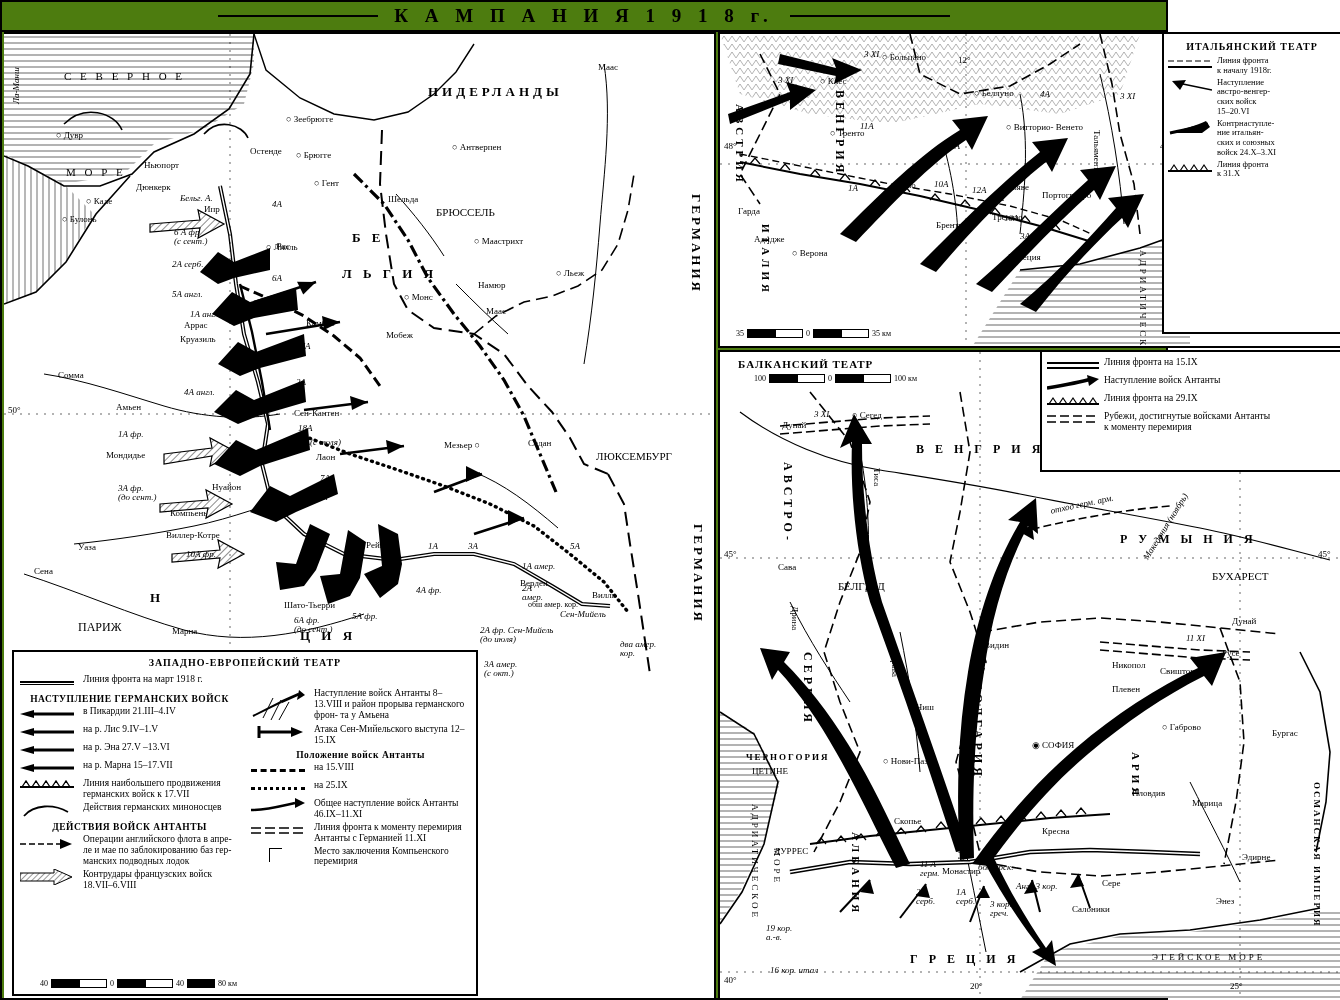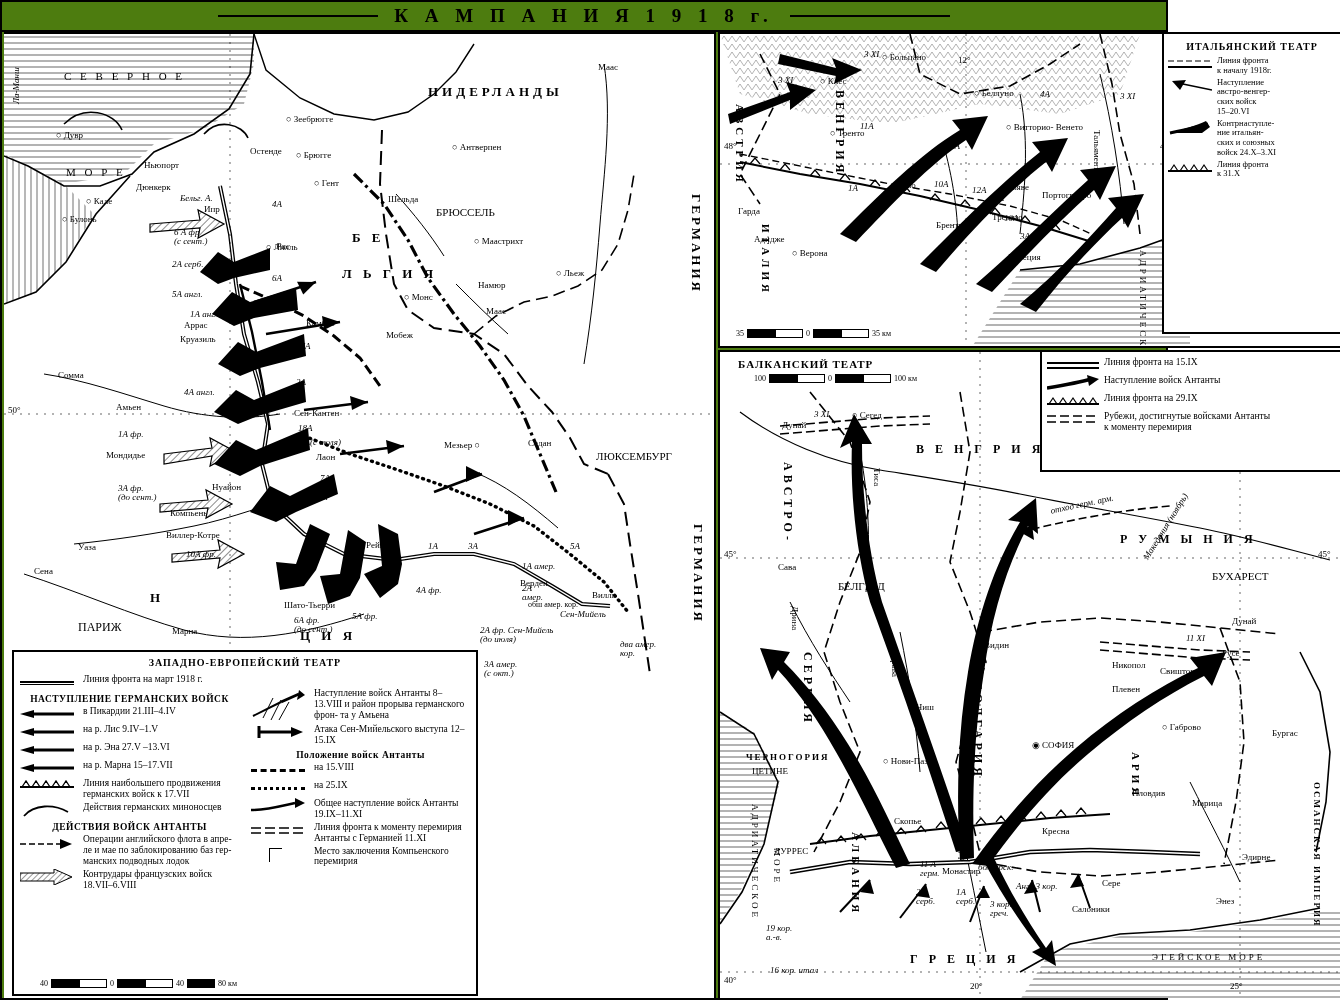--- a/index.html
+++ b/index.html
@@ -378,21 +378,21 @@
           <div class="lg-txt">на 25.IX</div>
         </div>
         <div class="lg-row">
           <div class="lg-sym">
             <svg width="54" height="16">
                 <path d="M0 12 C16 12 30 8 44 5" stroke="#000" stroke-width="2.4" fill="none"></path>
                 <path d="M44 0 L54 5 L44 10 Z" fill="#000"></path>
               </svg>
           </div>
           <div class="lg-txt">Общее наступление войск Антанты
-19.IX–11.XI</div>
+46.IX–11.XI</div>
         </div>
         <div class="lg-row">
           <div class="lg-sym">
             <svg width="54" height="16">
                 <path d="M0 6 H54 M0 11 H54" stroke="#000" stroke-width="1.6" stroke-dasharray="10 4"></path>
               </svg>
           </div>
           <div class="lg-txt">Линия фронта к моменту перемирия
 Антанты с Германией 11.XI</div>
         </div>

